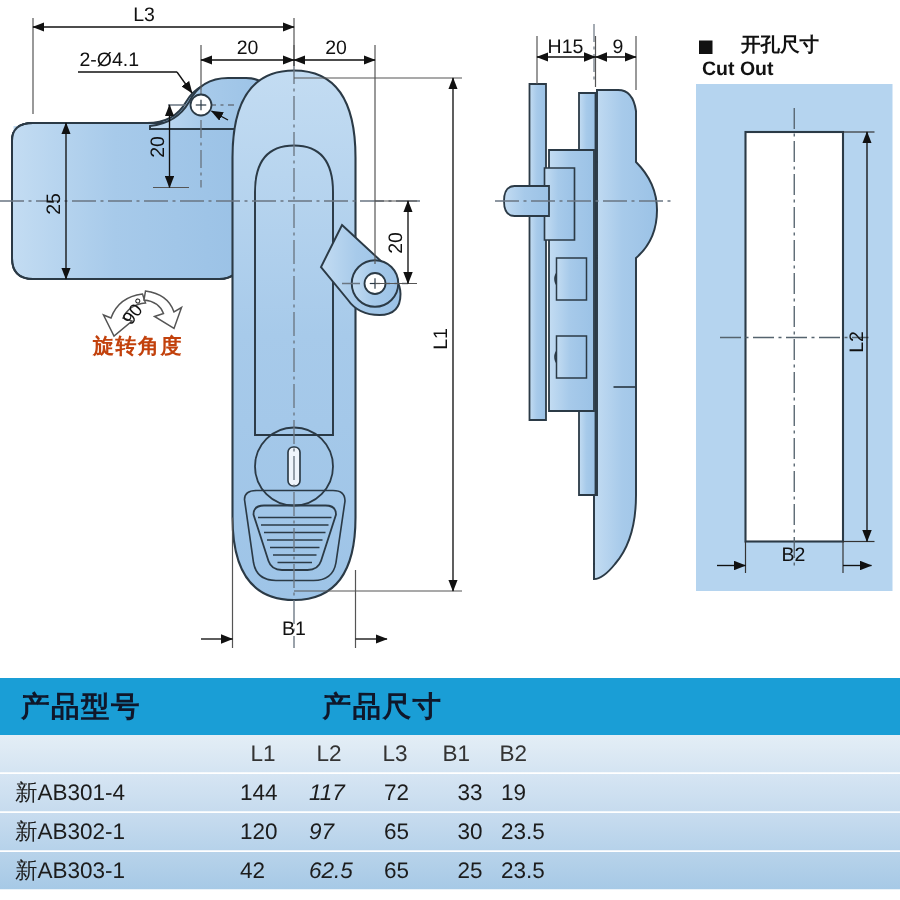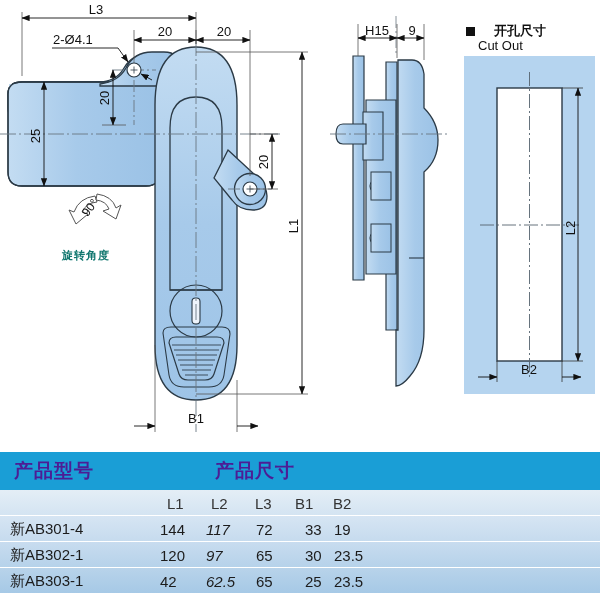--- a/index.html
+++ b/index.html
@@ -10,21 +10,21 @@
   }
   #page{position:relative;width:600px;height:600px;background:#fff;}
 
   
   #drawing-area{position:absolute;left:0;top:0;width:600px;height:440px;background:#ffffff;}
   #drawing-svg{position:absolute;left:0;top:0;}
 
   
   #spec-table{position:absolute;left:0;top:452px;width:600px;}
   .tbl-header{
-    height:38px;background:#1a9ed6;color:#4c1d95;
+    height:38px;background:#1a9ed6;color:#0f172a;
     display:flex;align-items:center;position:relative;
   }
   .tbl-header .th-model{
     position:absolute;left:14px;top:50%;transform:translateY(-50%);
     font-size:19px;font-weight:bold;letter-spacing:1px;
     font-family:"DejaVu Sans","Liberation Sans",sans-serif;
   }
   .tbl-header .th-dims{
     position:absolute;left:215px;top:50%;transform:translateY(-50%);
     font-size:19px;font-weight:bold;letter-spacing:1px;
@@ -62,31 +62,30 @@
   }
   #cutout-caption .cn{
     font-size:13px;color:#111;font-weight:bold;
     font-family:"DejaVu Sans","Liberation Sans",sans-serif;
     display:flex;align-items:center;gap:16px;
   }
   #cutout-caption .sq{
     display:inline-block;width:9px;height:9px;background:#111;margin-right:3px;
   }
   #cutout-caption .en{
-    font-size:13px;color:#111;font-weight:normal;margin-left:12px;
+    font-size:13px;color:#111;font-weight:bold;margin-left:2px;
     font-family:"Liberation Sans",sans-serif;
   }
 
   
   #rot-caption{
     position:absolute;left:62px;top:222px;
-    font-size:11px;font-weight:bold;color:#0f766e;
+    font-size:14px;font-weight:bold;color:#c2410c;
     font-family:"DejaVu Sans","Liberation Sans",sans-serif;
     letter-spacing:1px;
-    margin-top:26px;
   }
   .dimtxt{font-family:"Liberation Sans",sans-serif;font-size:13px;fill:#111;}
   .dimtxt-s{font-family:"Liberation Sans",sans-serif;font-size:12px;fill:#111;}
 </style>
 </head>
 <body>
 
 <div id="page">
 
   <div id="drawing-area">

